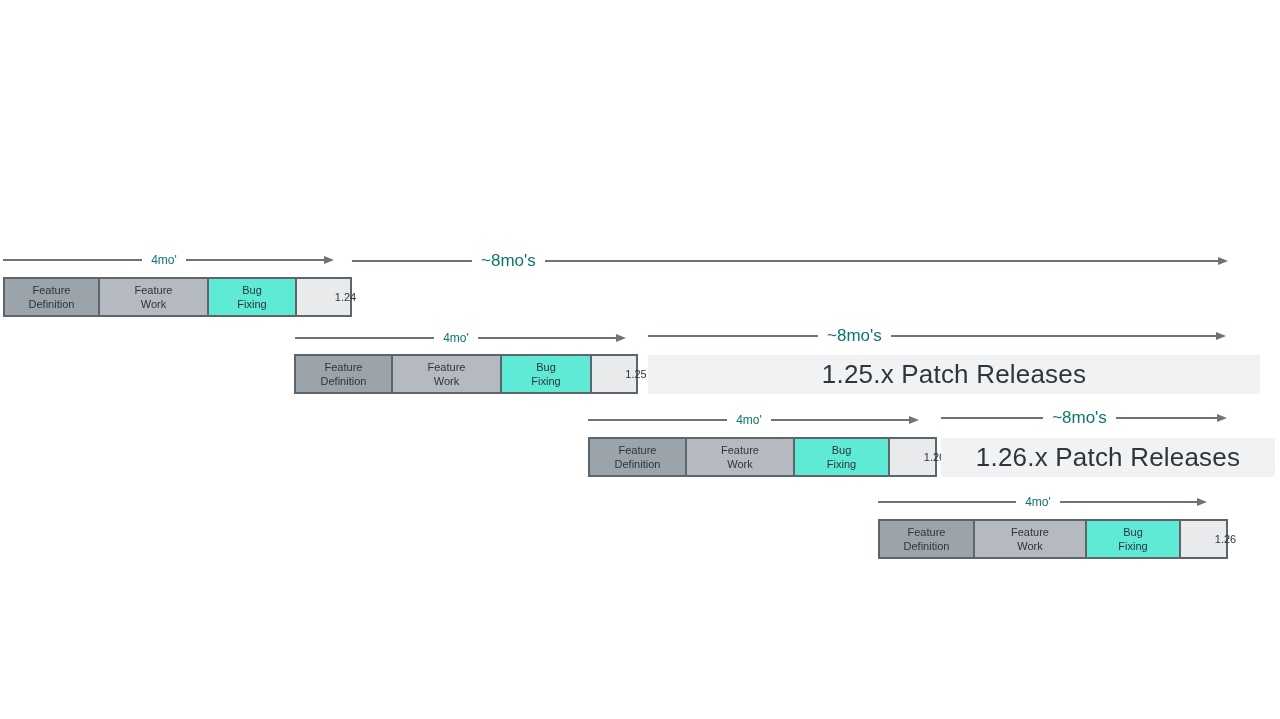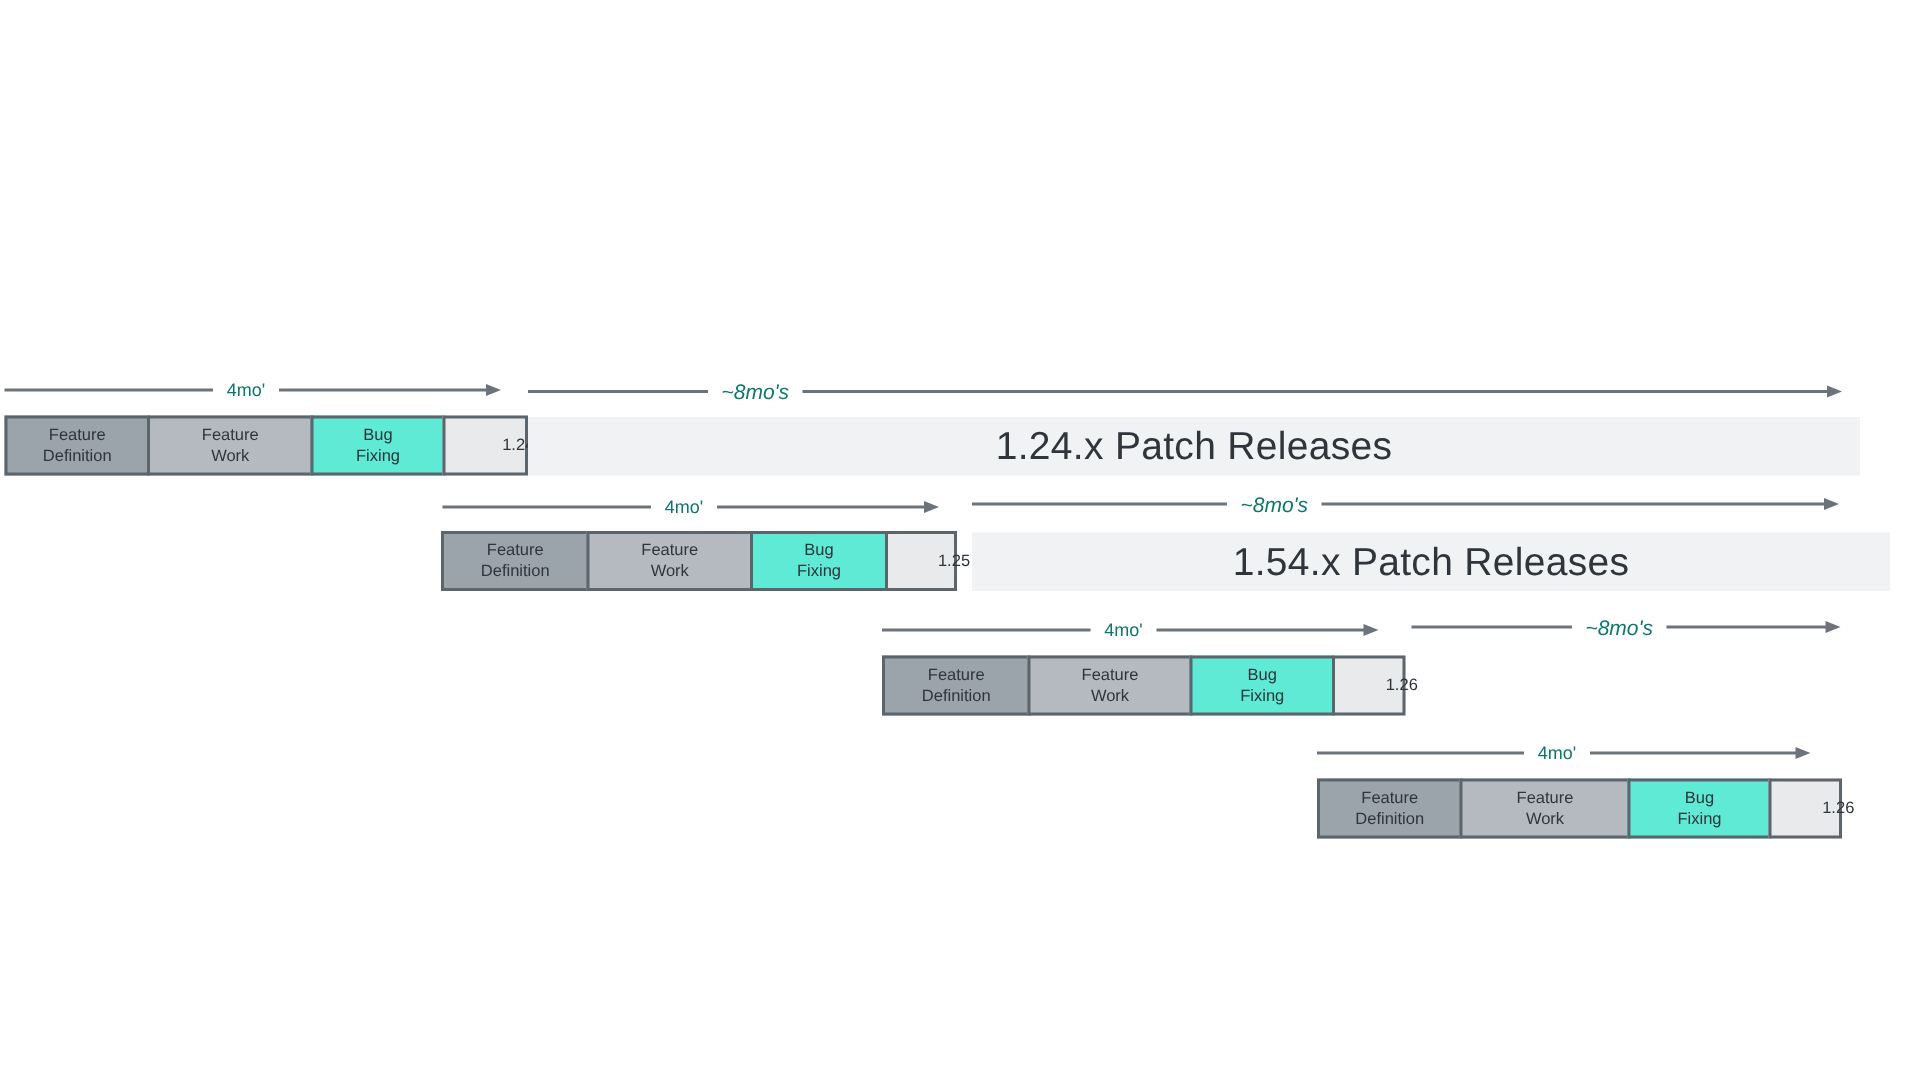--- a/index.html
+++ b/index.html
@@ -5,21 +5,21 @@
   html,body{margin:0;padding:0;background:#ffffff;}
   body{font-family:"Liberation Sans", sans-serif;}
   .canvas{position:relative;width:1280px;height:719px;background:#ffffff;overflow:hidden;}
 
   
   .arrow{position:absolute;display:flex;align-items:center;height:16px;}
   .arrow .seg{height:1.5px;background:#6d737a;}
   .arrow .seg.grow{flex:1;}
   .arrow .label{white-space:nowrap;padding:0 9px;color:#0f766e;}
   .arrow .label.lbl4{font-size:12px;}
-  .arrow .label.lbl8{font-size:14px;font-style:italic;}
+  .arrow .label.lbl8{font-size:17px;}
   .arrow .head{width:0;height:0;border-left:10px solid #6d737a;border-top:4px solid transparent;border-bottom:4px solid transparent;margin-left:-1px;}
 
   
   .phase-row{position:absolute;display:flex;height:40px;justify-content:flex-end;}
   .pbox{box-sizing:border-box;border:2px solid #5c656c;display:flex;align-items:center;justify-content:center;
         text-align:center;font-size:11px;line-height:1.3;color:#2f353b;white-space:pre-line;}
   .pbox + .pbox{margin-left:-2px;}
   .fd{background:#9ba3ab;}
   .fw{background:#b4bac0;}
   .bf{background:#5eead4;}
@@ -48,23 +48,20 @@
   </div>
   <div class="phase-row" style="left:3px;top:277px;">
     <div class="pbox fd" style="width:97px;">Feature
 Definition</div>
     <div class="pbox fw" style="width:111px;">Feature
 Work</div>
     <div class="pbox bf" style="width:90px;">Bug
 Fixing</div>
     <div class="pbox ver" style="width:57px;">1.24</div>
   </div>
-  <div class="patch-bar" style="left:352px;top:278px;width:888px;">
-    <span>1.24.x Patch Releases</span>
-  </div>
 
   <div class="arrow" style="left:295px;top:330px;width:331px;">
     <div class="seg grow"></div>
     <div class="label lbl4">4mo'</div>
     <div class="seg grow"></div>
     <div class="head"></div>
   </div>
   <div class="arrow" style="left:648px;top:328px;width:578px;">
     <div class="seg" style="width:170px;"></div>
     <div class="label lbl8">~8mo's</div>
@@ -74,21 +71,21 @@
   <div class="phase-row" style="left:294px;top:354px;">
     <div class="pbox fd" style="width:99px;">Feature
 Definition</div>
     <div class="pbox fw" style="width:111px;">Feature
 Work</div>
     <div class="pbox bf" style="width:92px;">Bug
 Fixing</div>
     <div class="pbox ver" style="width:48px;">1.25</div>
   </div>
   <div class="patch-bar" style="left:648px;top:355px;width:612px;">
-    <span>1.54.x Patch Releases</span>
+    <span>1.25.x Patch Releases</span>
   </div>
 
   <div class="arrow" style="left:588px;top:412px;width:331px;">
     <div class="seg grow"></div>
     <div class="label lbl4">4mo'</div>
     <div class="seg grow"></div>
     <div class="head"></div>
   </div>
   <div class="arrow" style="left:941px;top:410px;width:286px;">
     <div class="seg grow"></div>
@@ -98,20 +95,23 @@
   </div>
   <div class="phase-row" style="left:588px;top:437px;">
     <div class="pbox fd" style="width:99px;">Feature
 Definition</div>
     <div class="pbox fw" style="width:110px;">Feature
 Work</div>
     <div class="pbox bf" style="width:97px;">Bug
 Fixing</div>
     <div class="pbox ver" style="width:49px;">1.26</div>
   </div>
+  <div class="patch-bar" style="left:941px;top:438px;width:334px;">
+    <span>1.26.x Patch Releases</span>
+  </div>
 
   <div class="arrow" style="left:878px;top:494px;width:329px;">
     <div class="seg grow"></div>
     <div class="label lbl4">4mo'</div>
     <div class="seg grow"></div>
     <div class="head"></div>
   </div>
   <div class="phase-row" style="left:878px;top:519px;">
     <div class="pbox fd" style="width:97px;">Feature
 Definition</div>

